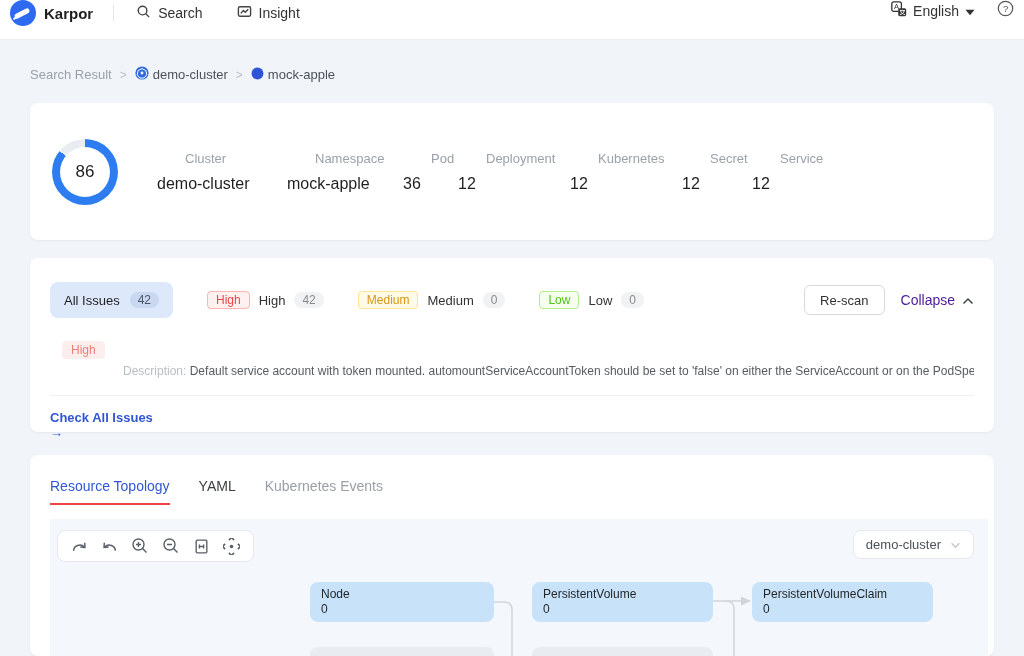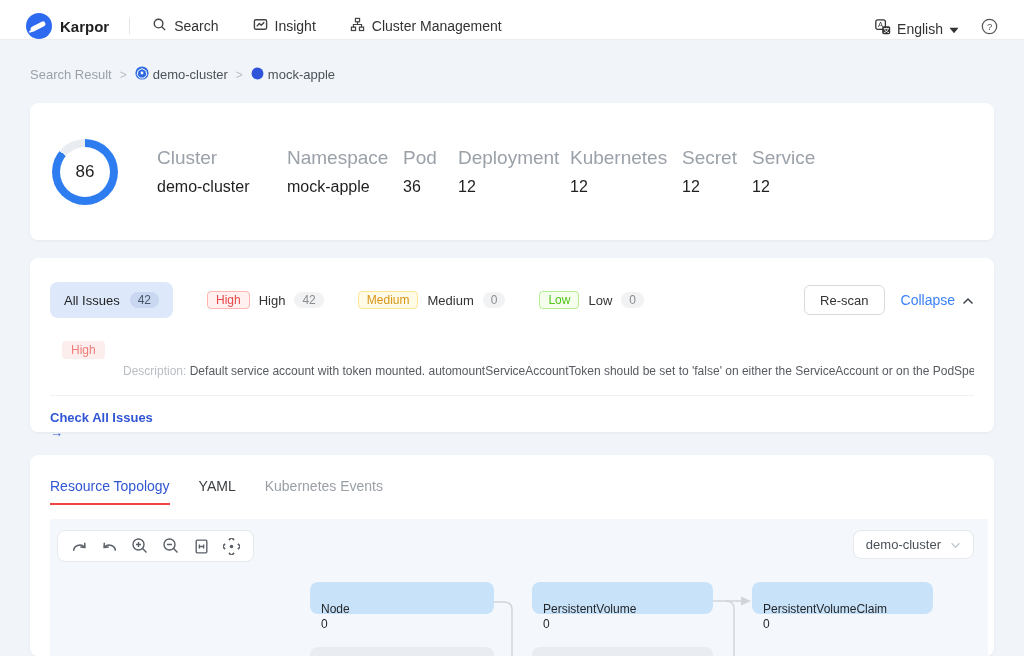--- a/index.html
+++ b/index.html
@@ -2,22 +2,22 @@
 <html><head>
 <meta charset="utf-8">
 <style>
   * { margin:0; padding:0; box-sizing:border-box; }
   html,body { width:1024px; height:656px; overflow:hidden; }
   body { font-family:"Liberation Sans", sans-serif; background:#f1f5f9; color:#1f1f1f; }
   .page { position:relative; width:1024px; height:656px; }
 
   
   .nav { position:absolute; top:0; left:0; right:0; height:40px; background:#fff;
-         border-bottom:1px solid #ededed; display:flex; align-items:flex-end;
-         justify-content:space-between; padding:0 26px; z-index:5; }
+         border-bottom:1px solid #ededed; display:flex; align-items:flex-start;
+         justify-content:space-between; padding:0 10px; z-index:5; }
   .nav-left { display:flex; align-items:center; }
   .logo { width:26px; height:26px; border-radius:50%; background:#2d6af0; position:relative; flex:0 0 auto; }
   .logo::before { content:""; position:absolute; left:4px; top:11px; width:16px; height:5px;
                   background:#fff; border-radius:3px; transform:rotate(-28deg); }
   .logo::after { content:""; position:absolute; left:3px; top:17px; width:5px; height:2px;
                  background:#fff; border-radius:2px; transform:rotate(-28deg); }
   .brand { font-size:15px; font-weight:bold; margin-left:8px; color:#1f1f1f; }
   .nav-sep { width:1px; height:16px; background:#e5e5e5; margin:0 22px 0 20px; }
   .nav-item { display:flex; align-items:center; gap:7px; margin-right:34px; font-size:14px; color:#333; cursor:pointer; }
   .nav-item svg { stroke:#444; }
@@ -35,41 +35,41 @@
   .card { position:absolute; left:30px; width:964px; background:#fff; border-radius:8px;
           box-shadow:0 1px 3px rgba(16,24,40,.05); }
 
   
   .summary { top:103px; height:137px; display:flex; align-items:center; padding-left:22px; }
   .ring { width:66px; height:66px; border-radius:50%; position:relative; flex:0 0 auto; }
   .ring-inner { position:absolute; inset:8px; border-radius:50%; background:#fff;
                 display:flex; align-items:center; justify-content:center; font-size:17px; color:#1f1f1f;text-align:center; }
   .stats { display:flex; margin-left:39px; }
   .stat { display:flex; flex-direction:column; gap:9px; }
-  .stat-label { font-size:19px; color:#9aa1a9; }
+  .stat-label { font-size:13px; color:#9aa1a9;margin-left:28px; }
   .stat-value { font-size:16px; color:#1f1f1f; }
 
   
   .issues { top:258px; height:174px; padding:24px 20px 0 20px; }
   .filter-row { display:flex; }
   .pill-all { display:flex; align-items:center; gap:10px; background:#dde9fb; border-radius:8px;
               height:36px; padding:0 14px; cursor:pointer; }
   .pill-all .flabel { font-size:13px; color:#1f1f1f; font-weight:500; }
   .cnt { font-size:12px; border-radius:10px; padding:1px 8px; background:#f1f2f4; color:#8c8c8c; }
   .cnt-blue { background:#c9d8f0; color:#4a5568; }
   .fgroup { display:flex; align-items:center; gap:9px; margin-left:34px; cursor:pointer; }
   .fgroup .flabel { font-size:13px; color:#333; }
   .tag { font-size:12px; border-radius:4px; padding:1px 8px; border:1px solid; }
   .tag-high { color:#e84749; background:#fff1f0; border-color:#ffb4b0; }
   .tag-medium { color:#d89614; background:#fffbe6; border-color:#ffe58f; }
   .tag-low { color:#52c41a; background:#f6ffed; border-color:#b7eb8f; }
   .filter-right { margin-left:auto; display:flex; align-items:center; gap:16px; }
   .rescan { background:#fff; border:1px solid #d9d9d9; border-radius:6px; height:30px;
             padding:0 15px; font-size:13px; color:#333; font-family:inherit; cursor:pointer; }
-  .collapse { display:flex; align-items:center; gap:7px; font-size:14px; color:#3b82f6; cursor:pointer; }
+  .collapse { display:flex; align-items:center; gap:7px; font-size:14px; color:#4c1d95; cursor:pointer; }
 
   .issue-row { margin-top:23px; padding-left:12px; display:flex; align-items:center; gap:12px; }
   .sev { font-size:12px; border-radius:4px; padding:2px 9px; background:#fdeeee; color:#f07d79; flex:0 0 auto; }
   .issue-line { font-size:13px; color:#7a8087; white-space:nowrap; }
   .issue-line b { color:#2b2f33; font-weight:bold; }
   .issue-desc { margin:5px 0 0 73px; font-size:12px; color:#565b61; white-space:nowrap; overflow:hidden; }
   .issue-desc .dlabel { color:#b9bec5;text-align:right; }
   .issues .divider { height:1px; background:#f0f0f0; margin:17px 0 0 0; }
   .check-all { display:inline-flex; margin-top:14px; font-size:13px; font-weight:bold;
                color:#3056d3; cursor:pointer;flex-direction:column; }
@@ -84,22 +84,22 @@
   .topo-body { position:absolute; left:20px; right:6px; top:64px; bottom:0; background:#f4f8fc; }
   .toolbar { position:absolute; left:7px; top:11px; height:32px; background:#fff;
              border:1px solid #e6e8eb; border-radius:8px; display:flex; align-items:center;
              gap:13px; padding:0 13px; z-index:3; }
   .tool { display:flex; align-items:center; cursor:pointer; }
   .tool svg { stroke:#5a6068; }
   .cluster-select { position:absolute; right:14px; top:11px; height:29px; background:#fff;
                     border:1px solid #e6e8eb; border-radius:8px; display:flex; align-items:center;
                     gap:9px; padding:0 12px; font-size:13px; color:#4b5158; cursor:pointer; z-index:3; }
   .canvas { position:absolute; inset:0; }
-  .topo-node { position:absolute; height:32px; background:#c8e3f9; border-radius:8px;
-               padding:20px 0 0 11px; cursor:pointer; }
+  .topo-node { position:absolute; height:40px; background:#c8e3f9; border-radius:8px;
+               padding:5px 0 0 11px; cursor:pointer; }
   .topo-node .nt { font-size:12px; color:#23272b; }
   .topo-node .nc { font-size:12px; color:#23272b; margin-top:1px; }
   .ghost { position:absolute; height:9px; background:#e9edf2; border-radius:8px 8px 0 0; }
   .edges { position:absolute; inset:0; width:100%; height:100%; }
 </style>
 </head>
 <body>
 
 <div class="page">
 
@@ -118,31 +118,20 @@
         <span>Search</span>
       </span>
       <span class="nav-item">
         <span>
           <svg width="15" height="15" viewBox="0 0 16 16" fill="none" stroke-width="1.5">
               <rect x="1.5" y="3" width="13" height="10" rx="1.5"></rect>
               <polyline points="4,10 6.8,7 8.8,8.8 12,5.5"></polyline>
             </svg>
         </span>
         <span>Insight</span>
-      </span>
-      <span class="nav-item">
-        <span>
-          <svg width="15" height="15" viewBox="0 0 16 16" fill="none" stroke-width="1.3">
-              <rect x="5.8" y="1.5" width="4.4" height="3.6"></rect>
-              <rect x="1.5" y="10.8" width="4.4" height="3.6"></rect>
-              <rect x="10.1" y="10.8" width="4.4" height="3.6"></rect>
-              <path d="M8 5.1 V8 M3.7 10.8 V8 H12.3 V10.8"></path>
-            </svg>
-        </span>
-        <span>Cluster Management</span>
       </span>
     </div>
     <div class="nav-right">
       <span class="lang">
         <span>
           <svg width="16" height="16" viewBox="0 0 16 16">
               <rect x="0.8" y="0.8" width="9.6" height="9.6" rx="2" fill="none" stroke="#333" stroke-width="1.3"></rect>
               <text x="5.6" y="8.2" font-size="7.5" text-anchor="middle" fill="#333" font-family="Liberation Sans, sans-serif">A</text>
               <rect x="7.2" y="7.2" width="8" height="8" rx="1.6" fill="#333"></rect>
               <path d="M8.8 9.6 H14 M11.4 8.8 V9.6 M9.6 9.6 C9.6 12 12.6 13.4 14 13.6 M13.2 9.6 C13.2 12 10.2 13.4 8.8 13.6" stroke="#fff" stroke-width="0.9" fill="none"></path>

